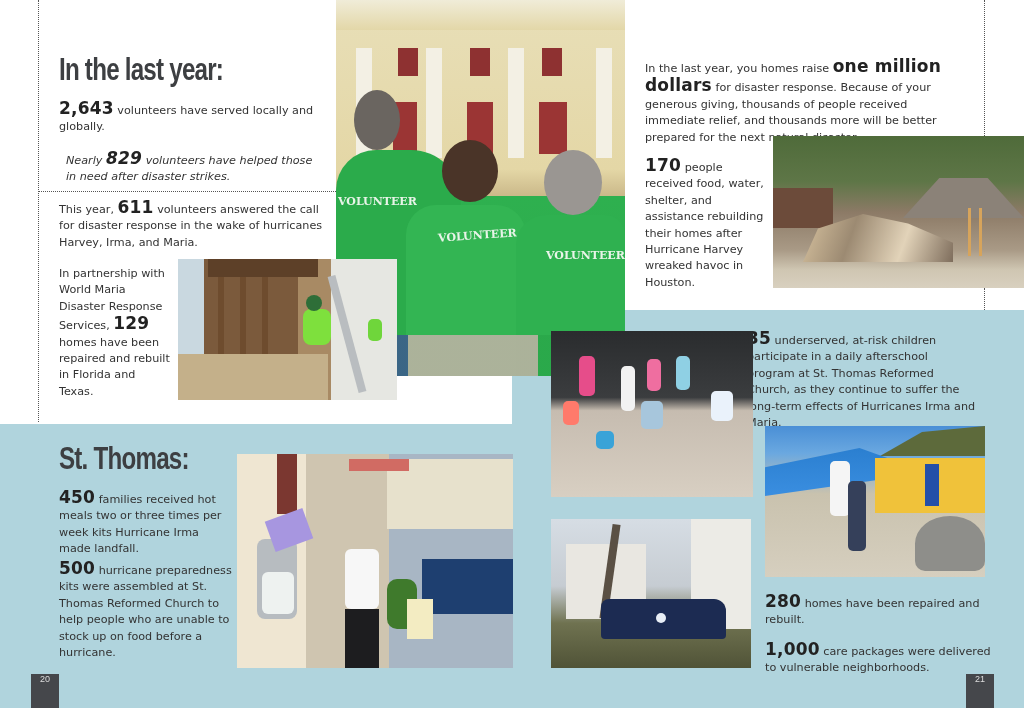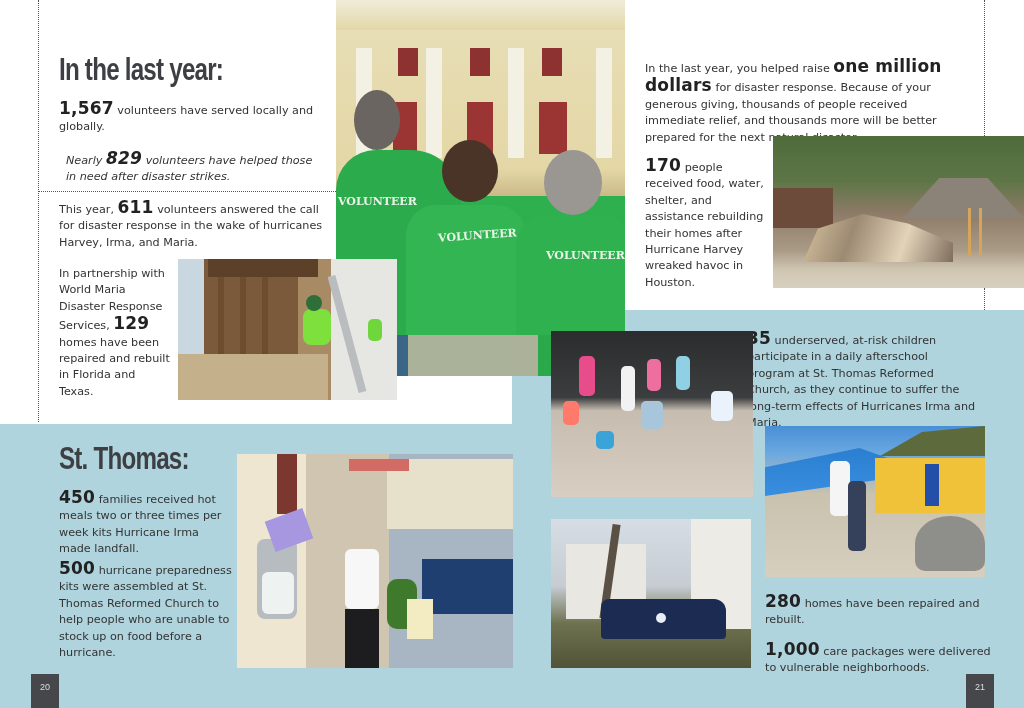--- a/index.html
+++ b/index.html
@@ -14,37 +14,37 @@
 
   .heading { position: absolute; font-family: "Liberation Sans", sans-serif; font-weight: bold; color: #3d3f42;
              font-size: 31px; letter-spacing: -1px; transform: scaleX(0.78); transform-origin: left top; white-space: nowrap; }
 
   .para { position: absolute; font-family: "DejaVu Sans", sans-serif; font-size: 11.2px; line-height: 16.4px; color: #333; }
   .para b { font-family: "DejaVu Sans", sans-serif; font-weight: bold; font-size: 16px; color: #222; letter-spacing: 0.2px; }
   .para b.big { font-size: 17px; }
 
   .photo { position: absolute; overflow: hidden; }
   .pnum { position: absolute; width: 28px; height: 34px; background: #45474b; color: #ddd; font-size: 9px;
-          text-align: center; padding-top: 8px; font-family: "Liberation Sans", sans-serif; }
+          text-align: center; font-family: "Liberation Sans", sans-serif; }
 </style>
 </head>
 <body>
 
 <div class="blue-top-right"></div>
 <div class="blue-bottom"></div>
 
 <div class="dotv" style="left:38px;top:0;height:422px;"></div>
 <div class="doth" style="left:38px;top:191px;width:298px;"></div>
 <div class="dotv" style="left:984px;top:0;height:136px;"></div>
 <div class="dotv" style="left:984px;top:288px;height:22px;"></div>
 
 <div class="heading" style="left:59px;top:52px;">In the last year:</div>
 
 <div class="para" style="left:59px;top:100px;width:260px;">
-  <b class="big">1,567</b><span> volunteers have served locally and globally.</span>
+  <b class="big">2,643</b><span> volunteers have served locally and globally.</span>
 </div>
 <div class="para" style="left:66px;top:150px;width:260px;font-style:italic;">
   <span>Nearly </span><b class="big">829</b><span> volunteers have helped those in need after disaster strikes.</span>
 </div>
 <div class="para" style="left:59px;top:199px;width:270px;">
   <span>This year, </span><b class="big">611</b><span> volunteers answered the call for disaster response in the wake of hurricanes Harvey, Irma, and Maria.</span>
 </div>
 <div class="para" style="left:59px;top:266px;width:112px;">
   <span>In partnership with World Maria Disaster Response Services, </span><b class="big">129</b><span> homes have been repaired and rebuilt in Florida and Texas.</span>
 </div>
@@ -54,21 +54,21 @@
 <div class="para" style="left:59px;top:489px;width:175px;">
   <b class="big">450</b><span> families received hot meals two or three times per week kits Hurricane Irma made landfall.</span>
 </div>
 <div class="para" style="left:59px;top:560px;width:175px;">
   <b class="big">500</b><span> hurricane preparedness kits were assembled at St. Thomas Reformed Church to help people who are unable to stock up on food before a hurricane.</span>
 </div>
 
 <div class="pnum" style="left:31px;top:674px;">20</div>
 
 <div class="para" style="left:645px;top:58px;width:300px;">
-  <span>In the last year, you helped raise </span><b class="big">one million dollars</b><span> for disaster response. Because of your generous giving, thousands of people received immediate relief, and thousands more will be better prepared for the next natural disaster.</span>
+  <span>In the last year, you homes raise </span><b class="big">one million dollars</b><span> for disaster response. Because of your generous giving, thousands of people received immediate relief, and thousands more will be better prepared for the next natural disaster.</span>
 </div>
 <div class="para" style="left:645px;top:157px;width:122px;">
   <b class="big">170</b><span> people received food, water, shelter, and assistance rebuilding their homes after Hurricane Harvey wreaked havoc in Houston.</span>
 </div>
 <div class="para" style="left:747px;top:330px;width:230px;">
   <b class="big">35</b><span> underserved, at-risk children participate in a daily afterschool program at St. Thomas Reformed Church, as they continue to suffer the long-term effects of Hurricanes Irma and Maria.</span>
 </div>
 <div class="para" style="left:765px;top:593px;width:230px;">
   <b class="big">280</b><span> homes have been repaired and rebuilt.</span>
 </div>

